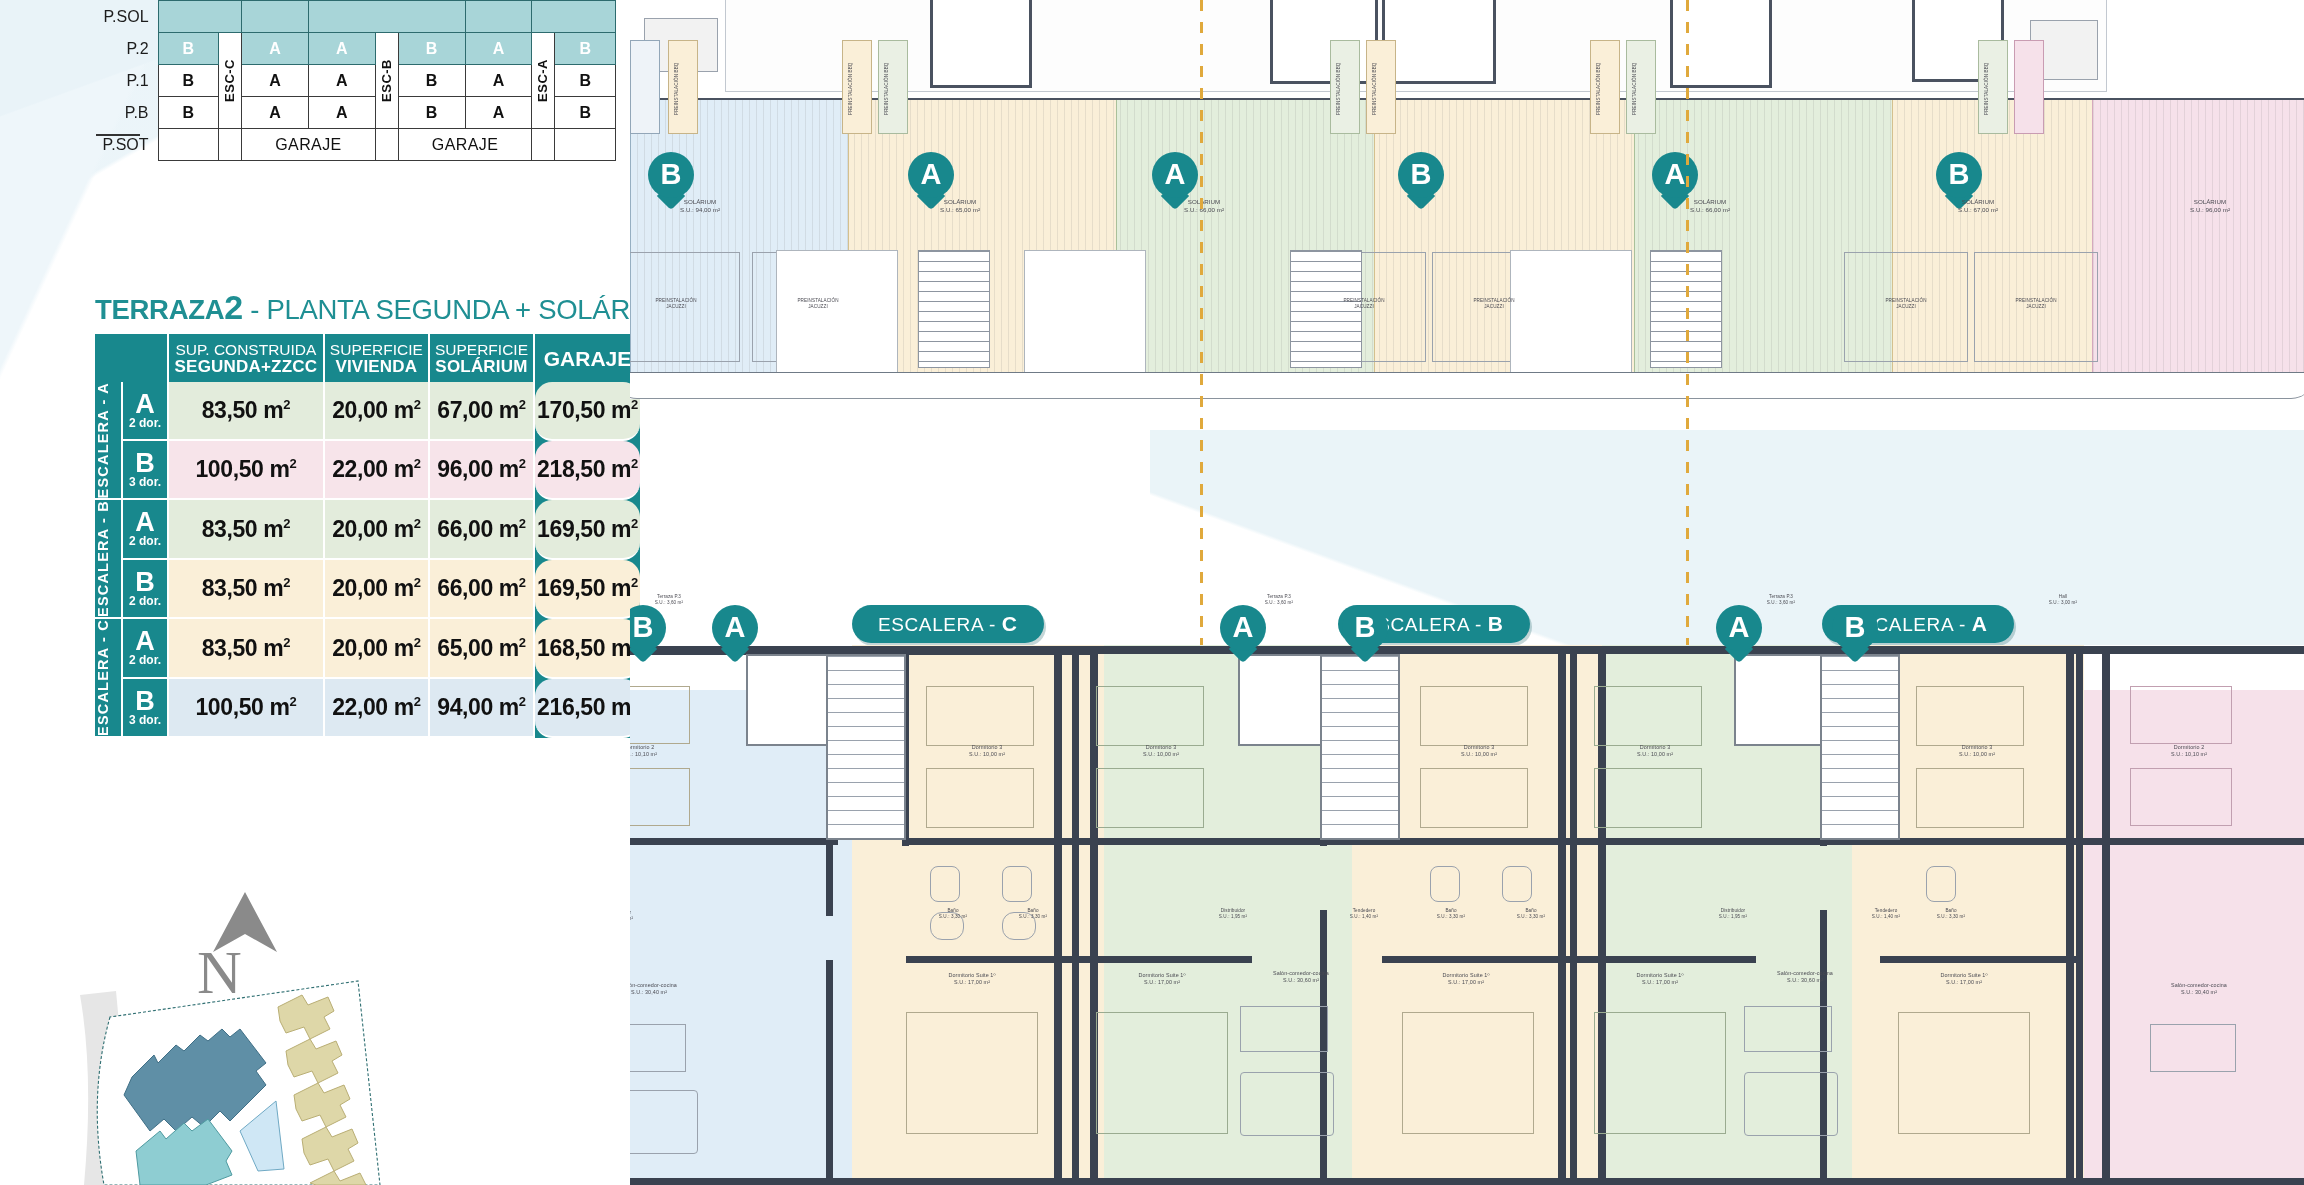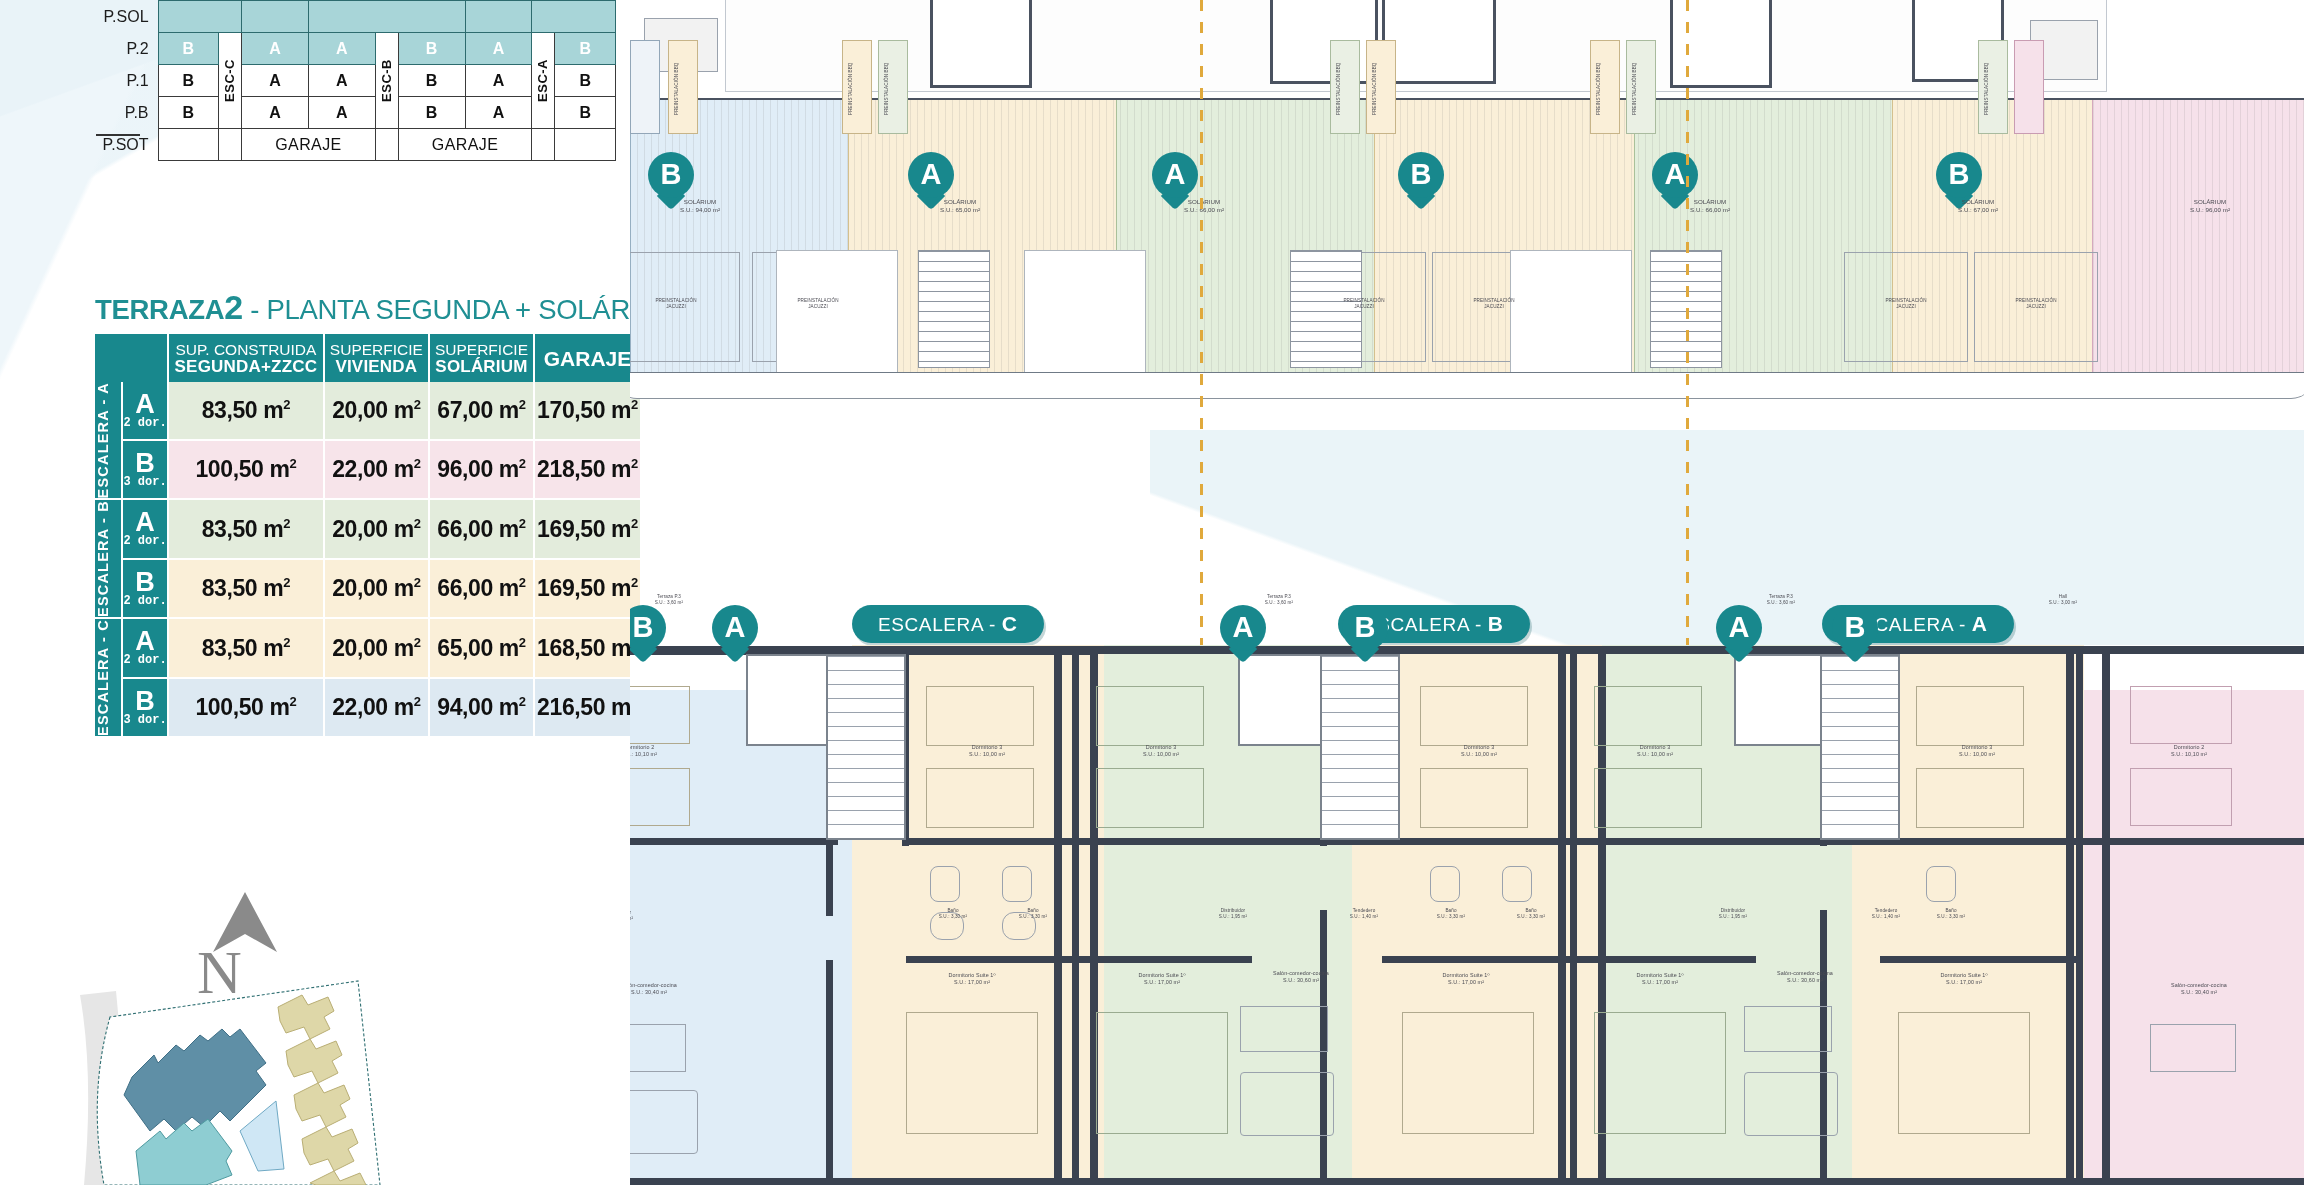--- a/index.html
+++ b/index.html
@@ -47,29 +47,29 @@
   #mt-title .big{font-size:34px;}
   #mt-title .light{font-weight:normal;}
   #main-table{border-collapse:separate;border-spacing:0;width:545px;
     background:#18888d;}
   #main-table th{background:#18888d;color:#fff;font-size:15.5px;line-height:17px;
     padding:7px 4px;text-align:center;vertical-align:middle;font-weight:normal;
     border-right:2px solid #ffffff;}
   #main-table th .b{font-weight:bold;font-size:17px;letter-spacing:.2px;}
   #main-table th.total{font-weight:bold;font-size:21px;border-right:none;}
   #main-table td{border-right:2px solid #ffffff;border-bottom:2px solid #ffffff;}
-  #main-table td:last-child{border-right:none;}
+  #main-table td:last-child{border-right:none;border-radius:17px;}
   .esc-side{width:26px;background:#18888d;color:#fff;padding:0;text-align:center;
     vertical-align:middle;border-bottom:2px solid #fff;}
   .esc-side span{display:block;writing-mode:vertical-rl;transform:rotate(180deg);
     font-size:14.5px;font-weight:bold;letter-spacing:1.2px;white-space:nowrap;}
   .unit-cell{width:44px;background:#18888d;color:#ffffff;text-align:center;
     vertical-align:middle;padding:3px 0 5px;}
   .unit-cell .lt{font-size:27px;font-weight:bold;line-height:26px;display:block;}
-  .unit-cell .dor{font-size:12px;font-weight:bold;display:block;line-height:12px;font-family:Liberation Mono, monospace;}
+  .unit-cell .dor{font-size:12px;font-weight:bold;display:block;line-height:12px;}
   .val{height:54px;text-align:center;font-size:23px;font-weight:bold;color:#111;
     font-family:"Liberation Sans",sans-serif;letter-spacing:-.4px;}
   .val sup{font-size:13px;vertical-align:super;}
   .bg-green{background:#e3ecdc;}
   .bg-pink{background:#f7e4ea;}
   .bg-cream{background:#faefd8;}
   .bg-blue{background:#dde9f2;}
 
   
   #compass{left:185px;top:890px;width:120px;height:120px;}

